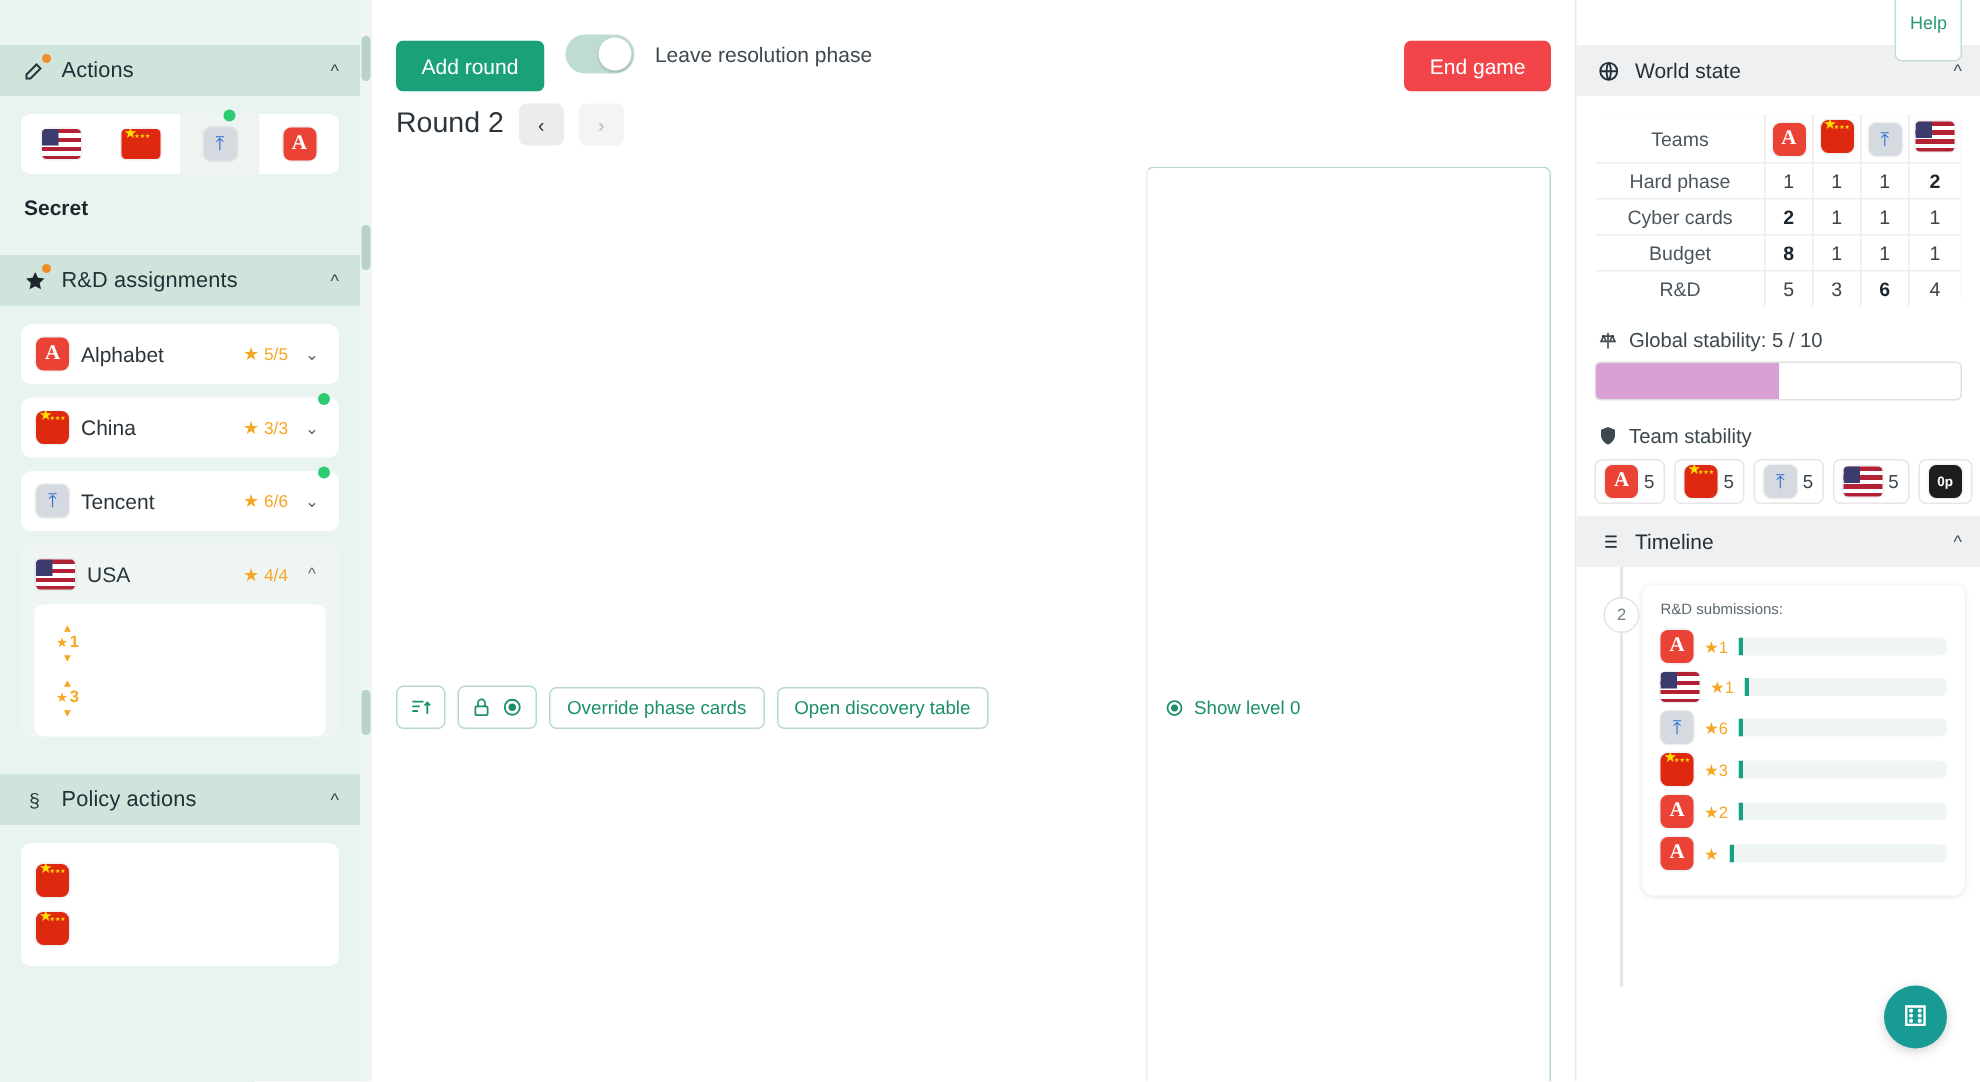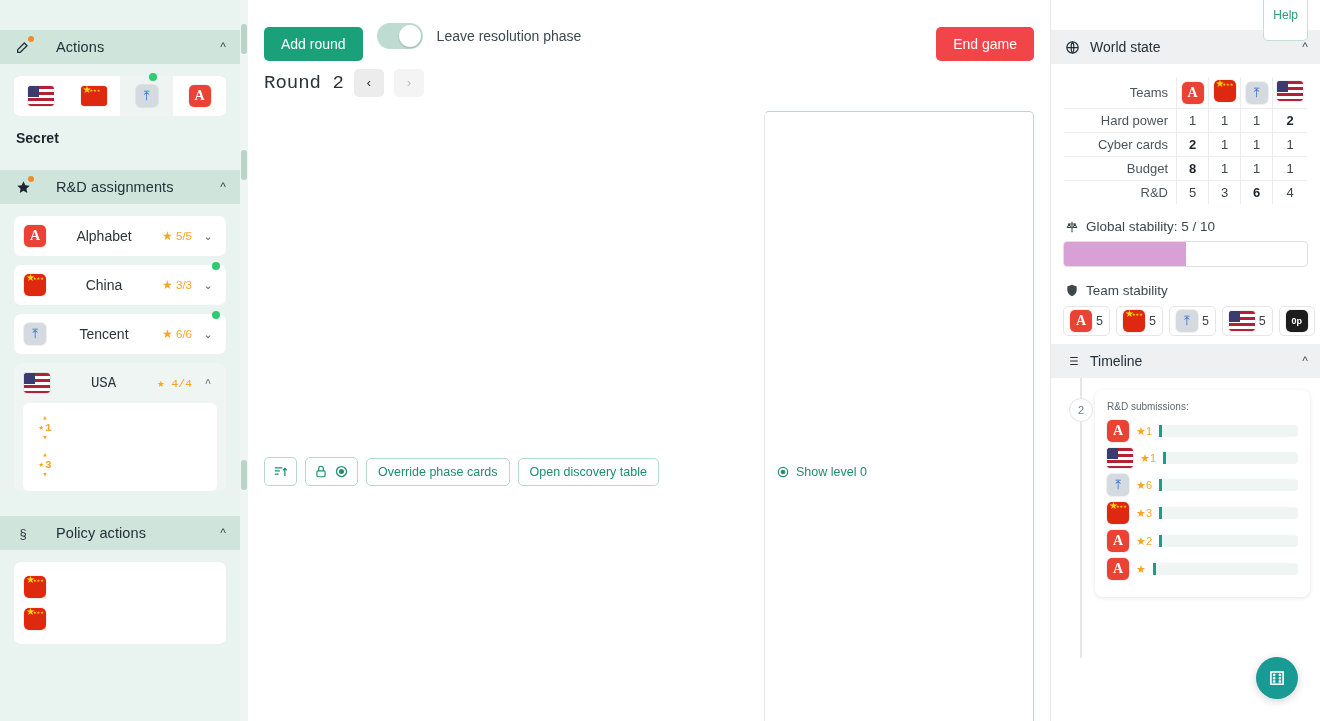--- a/index.html
+++ b/index.html
@@ -15,21 +15,21 @@
   
   .sidebar {
     width:248px; flex:0 0 248px; height:721px;
     background:#e9f3ef; position:relative; overflow:hidden;
   }
   .sb-scroll { position:absolute; inset:0 8px 0 0; overflow:hidden; }
   .sb-pad { padding:0 0 10px 0; }
   .sb-top-gap { height:30px; }
   .sec-head {
     background:#cfe4db; height:34px; display:flex; align-items:center;
-    padding:0 14px; gap:24px; cursor:pointer;
+    padding:0 14px; gap:9px; cursor:pointer;
   }
   .sec-head .ttl { font-size:14.5px; color:#243038; letter-spacing:.1px; }
   .sec-head .chev { margin-left:auto; color:#3d4b52; font-size:12px; }
   .ic { position:relative; display:inline-flex; width:18px; height:18px; align-items:center; justify-content:center; }
   .ic .dot { position:absolute; top:-2px; right:-2px; width:6px; height:6px; border-radius:50%; background:#f28c28; }
   .sec-body { padding:12px 14px 16px 14px; }
 
   
   .flag {
     width:26px; height:20px; border-radius:3px; display:inline-block;
@@ -61,23 +61,23 @@
   .lbl-strong { font-weight:700; font-size:14px; color:#1c252c; margin:14px 0 8px 2px; }
   .secret-box {
     border:1px solid #d8e3de; border-radius:6px; padding:10px 11px;
     color:#6d7c86; font-size:13px; line-height:1.45; background:#eef5f2;
   }
 
   
   .rd-row {
     background:#fff; border-radius:7px; margin-bottom:9px; position:relative;
   }
-  .rd-row.open { background:#eef5f2;font-family:Liberation Mono, monospace; }
+  .rd-row.open { background:#eef5f2; }
   .rd-head { height:40px; display:flex; align-items:center; padding:0 10px; gap:8px; cursor:pointer; }
-  .rd-name { flex:1; text-align:center; font-size:14px; color:#2b343b; }
+  .rd-name { flex:1; font-size:14px; color:#2b343b; }
   .rd-stars { color:#f5a623; font-size:11.5px; white-space:nowrap; }
   .rd-stars .st { font-size:12px; }
   .rd-chev { width:16px; text-align:center; color:#5b676f; font-size:11px; }
   .rd-row .gdot { position:absolute; top:-3px; right:6px; width:8px; height:8px; border-radius:50%; background:#2ecc71; }
   .rd-sub { background:#fff; border-radius:6px; margin:0 9px 9px 9px; padding:7px 7px; }
   .rd-item { display:flex; align-items:center; gap:8px; padding:4px 2px; }
   .rank { display:flex; flex-direction:column; align-items:center; color:#f5a623; font-size:9px; line-height:1; width:26px; }
   .rank .num { font-size:11px; font-weight:700; }
   .rank .rk { display:flex; align-items:center; gap:1px; }
   .blurline { flex:1; border-left:3px solid #16a085; padding-left:7px; }
@@ -93,42 +93,42 @@
   
   .center { flex:1; min-width:0; height:721px; background:#fff; position:relative; overflow:hidden; }
   .topbar { padding:10px 16px 0 16px; display:flex; align-items:center; gap:14px; }
   .btn { border-radius:5px; font-size:14px; cursor:pointer; border:1px solid transparent; font-family:inherit;margin-top:17px; }
   .btn-green { background:#1aa179; color:#fff; padding:8px 16px; }
   .btn-red { background:#f1454a; color:#fff; padding:8px 16px; margin-left:auto; }
   .toggle { width:46px; height:26px; border-radius:14px; background:#bedcd1; position:relative; cursor:pointer; flex:0 0 auto; }
   .toggle .knob { position:absolute; top:2px; right:2px; width:22px; height:22px; border-radius:50%; background:#fff; box-shadow:0 1px 2px rgba(0,0,0,.2); }
   .toggle-label { font-size:14px; color:#3c474e; }
 
-  .roundbar { padding:8px 16px 0 16px; display:flex; align-items:center; gap:10px;font-family:Liberation Mono, monospace; }
+  .roundbar { padding:8px 16px 0 16px; display:flex; align-items:center; gap:10px; }
   .round-title { font-size:19px; color:#2b343b; }
   .nav-btn { width:30px; height:28px; border-radius:5px; background:#ececec; display:flex; align-items:center; justify-content:center;
              color:#333; font-size:13px; cursor:pointer; border:none; font-family:inherit; }
   .nav-btn.dim { background:#f4f4f4; color:#b9b9b9; }
 
   .toolsbar { padding:14px 16px 0 16px; display:flex; align-items:center; gap:8px; }
   .obtn { border:1px solid #b5dacb; background:#fff; color:#1c8f6c; border-radius:5px; padding:6px 11px; font-size:12.5px; cursor:pointer; display:flex; align-items:center; gap:6px; font-family:inherit; }
   .obtn.icon-only { padding:6px 8px; }
   .obtn.right { margin-left:auto; }
 
   
   .right { width:270px; flex:0 0 270px; height:721px; background:#fff; border-left:1px solid #e9e9e9; position:relative; overflow:hidden; }
   .help-row { height:30px; display:flex; align-items:center; justify-content:flex-end; padding:0 12px; }
   .help-btn { border:1px solid #bfe0d2; color:#2a9b76; background:#fff; border-radius:5px; padding:18px 9px; font-size:12px; cursor:pointer; font-family:inherit; }
   .r-head { background:#eef0f2; height:34px; display:flex; align-items:center; gap:9px; padding:0 12px; cursor:pointer; }
   .r-head .ttl { font-size:14px; color:#243038; }
   .r-head .chev { margin-left:auto; font-size:12px; color:#45525a; }
   .r-body { padding:12px 12px 8px 12px; }
   table.ws { width:100%; border-collapse:collapse; border:1px solid #e4e4e4; border-radius:4px; overflow:hidden; }
   table.ws td { border:1px solid #ececec; padding:4px 8px; font-size:13px; color:#4a555d; }
-  table.ws tr td:first-child { text-align:right; }
+  table.ws tr td:first-child { text-align:center; }
   table.ws td.num { text-align:center; width:32px; color:#3b454c; }
   table.ws td.num.b { font-weight:700; color:#1d262c; }
   table.ws td.hdicon { text-align:center; padding:3px 4px; }
   table.ws td.hdicon .flag { margin:0 auto; }
 
   .gs-line { display:flex; align-items:center; gap:7px; font-size:13.5px; color:#3c474e; margin:14px 2px 7px 2px; }
   .gs-bar { height:26px; border:1px solid #e0e0e0; border-radius:4px; background:#fff; overflow:hidden; }
   .gs-fill { height:100%; background:#d9a0d6; }
   .ts-line { display:flex; align-items:center; gap:7px; font-size:13.5px; color:#3c474e; margin:16px 2px 8px 2px; }
   .ts-row { display:flex; gap:6px; }
@@ -354,21 +354,21 @@
           <td class="hdicon">
                 <span class="flag al sq">A</span>
               </td>
           <td class="hdicon"><span class="flag cn sq"></span></td>
           <td class="hdicon">
                 <span class="flag tc sq">⤒</span>
               </td>
           <td class="hdicon"><span class="flag us"></span></td>
         </tr>
         <tr>
-          <td>Hard power</td>
+          <td>Hard phase</td>
           <td class="num">1</td>
           <td class="num">1</td>
           <td class="num">1</td>
           <td class="num b">2</td>
         </tr>
         <tr>
           <td>Cyber cards</td>
           <td class="num b">2</td>
           <td class="num">1</td>
           <td class="num">1</td>

